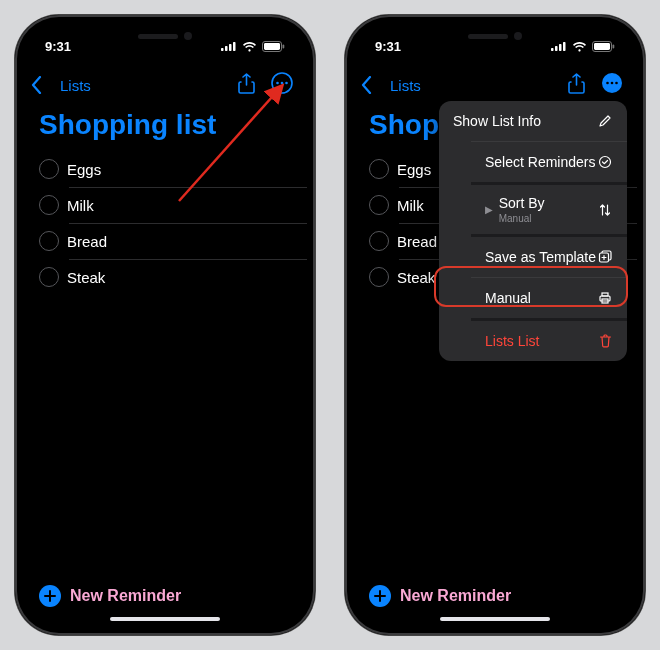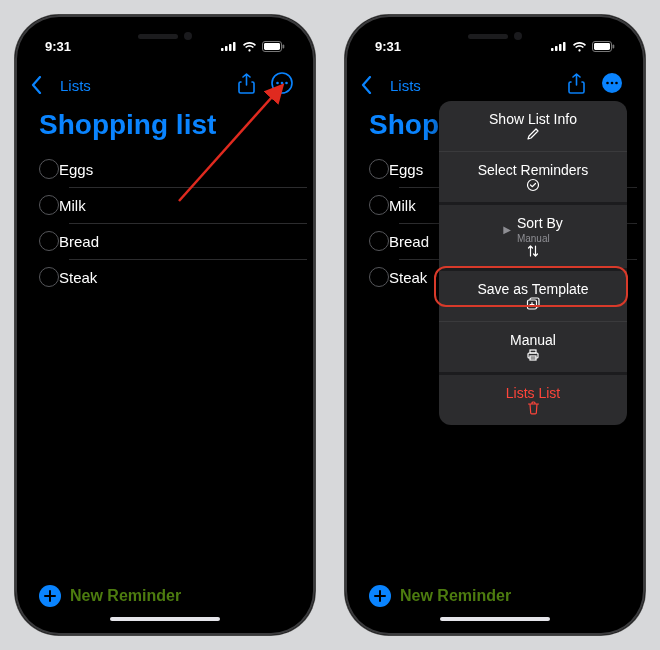--- a/index.html
+++ b/index.html
@@ -89,21 +89,21 @@
     color: #0a84ff;
     font-size: 28px;
     font-weight: 700;
     padding: 6px 16px 10px 16px;
   }
 
   .list { }
   .row {
     display: flex;
     align-items: center;
-    gap: 0;
+    gap: 8px;
     padding: 8px 16px;
     position: relative;
   }
   .row + .row::before {
     content: "";
     position: absolute;
     left: 46px; right: 0; top: 0;
     height: 1px;
     background: #2c2c2e;
   }
@@ -112,21 +112,21 @@
     border: 1.5px solid #55565a;
     border-radius: 50%;
     flex-shrink: 0;
   }
   .row .label { font-size: 15px; color: #fff; }
 
   .newrem {
     position: absolute;
     left: 16px; bottom: 20px;
     display: flex; align-items: center; gap: 9px;
-    color: #4d7c0f; font-size: 16px; font-weight: 600;
+    color: #f9a8d4; font-size: 16px; font-weight: 600;
   }
   .plus {
     width: 22px; height: 22px; border-radius: 50%; background: #0a84ff;
     display: flex; align-items: center; justify-content: center;
     color: #000; font-weight: 700;
   }
 
   .homebar {
     position: absolute; bottom: 6px; left: 50%; transform: translateX(-50%);
     width: 110px; height: 4px; border-radius: 3px; background: #e5e5ea;
@@ -150,23 +150,22 @@
     box-shadow: 0 6px 20px rgba(0,0,0,0.5);
   }
   .mi {
     display: flex;
     justify-content: space-between;
     align-items: center;
     padding: 10px 14px;
     color: #fff;
     position: relative;
     min-height: 20px;
-    flex-direction: column;
-  }
-  .mi + .mi { border-top: 1px solid #3a3a3c; }
+  }
+  .mi + .mi { border-top: 1px solid #3a3a3c; margin-left: 32px; }
   .mi.sep-thick { border-top: 3px solid #1c1c1e; }
   .mi .sub { font-size: 10px; color: #8e8e93; display: block; margin-top: 2px; }
   .mi.danger { color: #ff453a; }
   .mi .mic { width: 16px; display: flex; justify-content: center; }
   .mi .left { display:flex; align-items:center; gap:6px; }
   .chev { color:#8e8e93; font-size:10px; }
 
   .ring {
     position: absolute;
     border: 2px solid #d93a2a;

